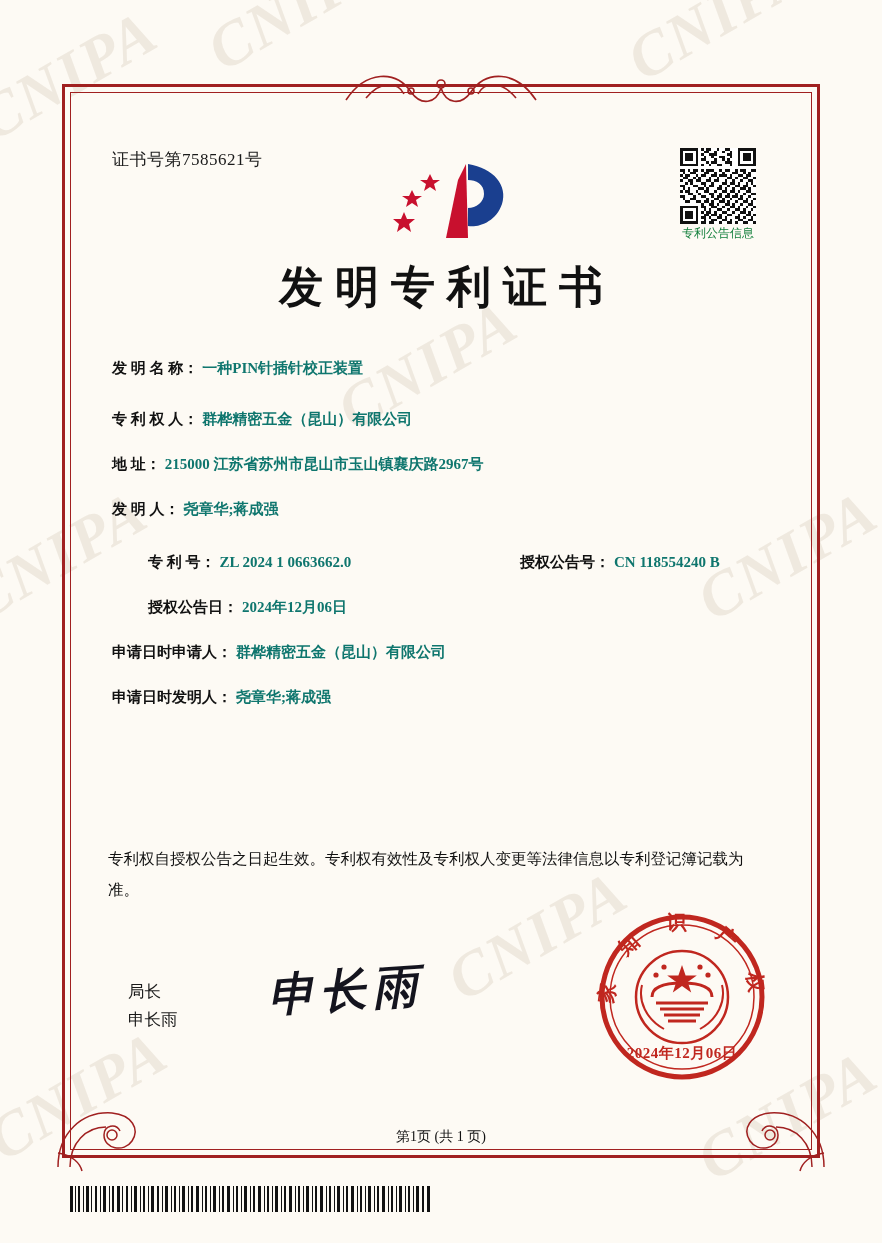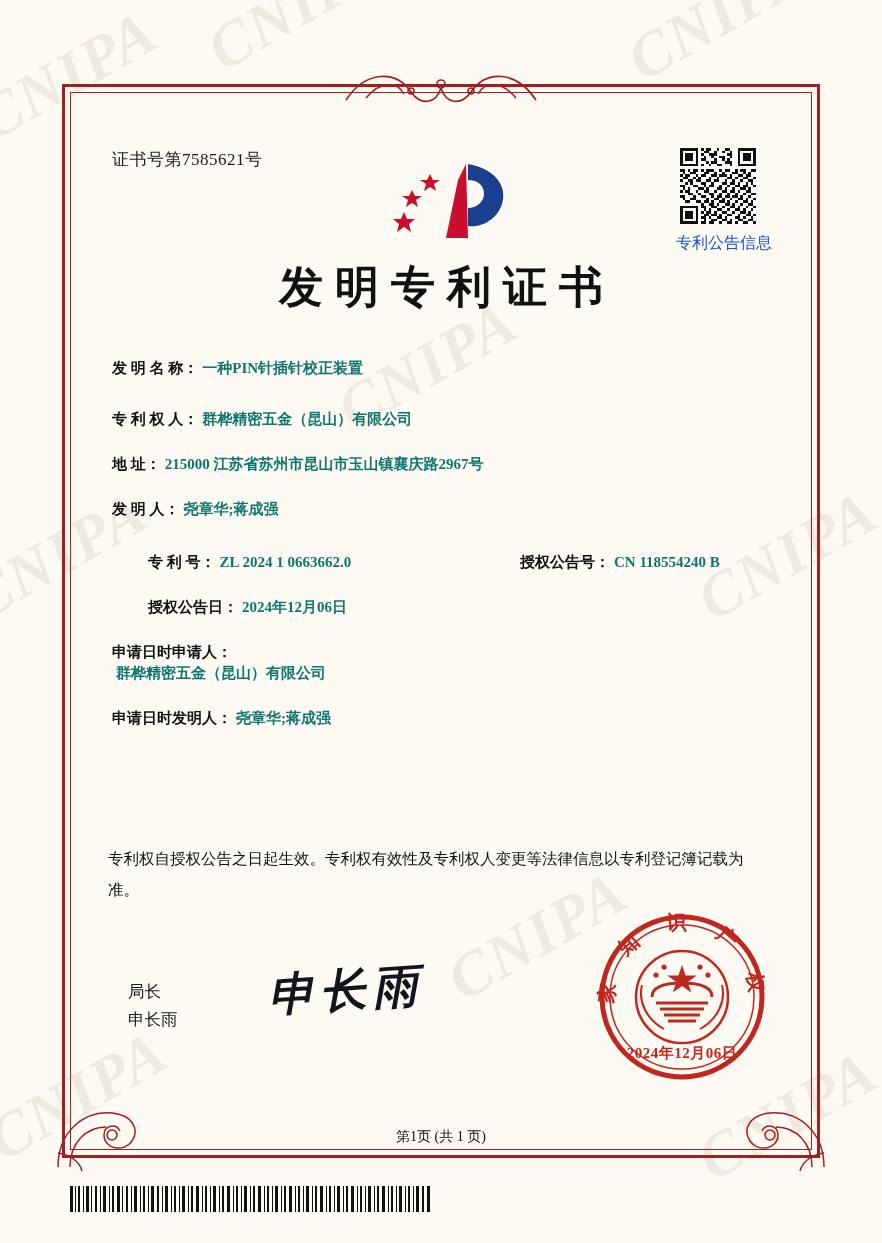--- a/index.html
+++ b/index.html
@@ -93,23 +93,23 @@
     text-align: center;
     z-index: 4;
   }
   .qr-img {
     width: 76px;
     height: 76px;
     margin: 0 auto;
     display: block;
   }
   .qr-caption {
-    margin-top: 9px;
-    font-size: 16px;
-    color: #1d4ed8;
+    margin-top: 1px;
+    font-size: 12px;
+    color: #15803d;
     white-space: nowrap;
   }
 
   .doc-title {
     position: absolute;
     left: 0;
     right: 0;
     top: 258px;
     text-align: center;
     font-size: 44px;
@@ -547,21 +547,21 @@
     </span>
   </div>
 
   <div class="field-row two-col">
     <span class="col-right">
       <span class="f-label">授权公告日：</span>
       <span class="f-value">2024年12月06日</span>
     </span>
   </div>
 
-  <div class="field-row" style="margin-top:17px;flex-direction:column;">
+  <div class="field-row" style="margin-top:17px;">
     <span class="f-label">申请日时申请人：</span>
     <span class="f-value">群桦精密五金（昆山）有限公司</span>
   </div>
 
   <div class="field-row">
     <span class="f-label">申请日时发明人：</span>
     <span class="f-value">尧章华;蒋成强</span>
   </div>
 
 </div>

